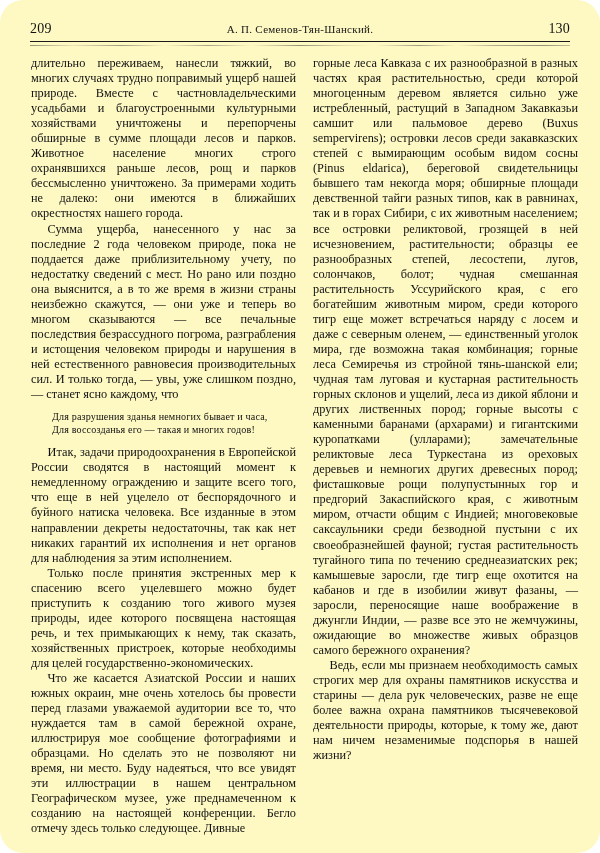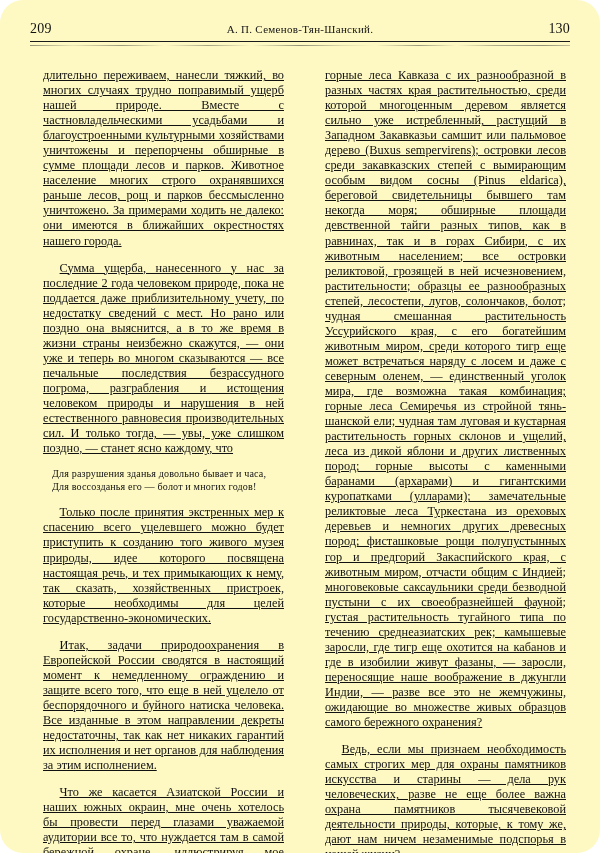--- a/index.html
+++ b/index.html
@@ -80,23 +80,22 @@
     font-size: 12.3px;
     line-height: 15.05px;
     text-align: justify;
     text-justify: inter-word;
     hyphens: manual;
   }
   .col-left  { left: 31px; }
   .col-right { left: 313px; }
 
   .col p {
-    margin: 12px;
+    margin: 0;
     text-indent: 1.35em;
-    text-decoration: underline;
   }
   .col p.noindent { text-indent: 0; }
 
   
   .verse {
     margin: 9px 0 9px 0;
     padding-left: 21px;
     font-size: 10.1px;
     line-height: 12.6px;
     text-align: left;
@@ -130,26 +129,26 @@
     <span class="folio">130</span>
   </div>
   <div class="rule"></div>
   <div class="rule-smudge"></div>
 
   <div class="col col-left">
     <p class="noindent">длительно переживаем, нанесли тяжкий, во многих случаях трудно поправимый ущерб нашей природе. Вместе с частновладельческими усадьбами и благоустроенными культурными хозяйствами уничтожены и перепорчены обширные в сумме площади лесов и парков. Животное население многих строго охранявшихся раньше лесов, рощ и парков бессмысленно уничтожено. За примерами ходить не далеко: они имеются в ближайших окрестностях нашего города.</p>
     <p>Сумма ущерба, нанесенного у нас за последние 2 года человеком природе, пока не поддается даже приблизительному учету, по недостатку сведений с мест. Но рано или поздно она выяснится, а в то же время в жизни страны неизбежно скажутся, — они уже и теперь во многом сказываются — все печальные последствия безрассудного погрома, разграбления и истощения человеком природы и нарушения в ней естественного равновесия производительных сил. И только тогда, — увы, уже слишком поздно, — станет ясно каждому, что</p>
 
     <div class="verse">
-      <div>Для разрушения зданья довольно бывает и часа,</div>
-      <div>Для воссозданья его — болот и многих годов!</div>
+      <div>Для разрушения зданья немногих бывает и часа,</div>
+      <div>Для воссозданья его — такая и многих годов!</div>
     </div>
 
+    <p>Итак, задачи природоохранения в Европейской России сводятся в настоящий момент к немедленному ограждению и защите всего того, что еще в ней уцелело от беспорядочного и буйного натиска человека. Все изданные в этом направлении декреты недостаточны, так как нет никаких гарантий их исполнения и нет органов для наблюдения за этим исполнением.</p>
     <p>Только после принятия экстренных мер к спасению всего уцелевшего можно будет приступить к созданию того живого музея природы, идее которого посвящена настоящая речь, и тех примыкающих к нему, так сказать, хозяйственных пристроек, которые необходимы для целей государственно-экономических.</p>
-    <p>Итак, задачи природоохранения в Европейской России сводятся в настоящий момент к немедленному ограждению и защите всего того, что еще в ней уцелело от беспорядочного и буйного натиска человека. Все изданные в этом направлении декреты недостаточны, так как нет никаких гарантий их исполнения и нет органов для наблюдения за этим исполнением.</p>
     <p>Что же касается Азиатской России и наших южных окраин, мне очень хотелось бы провести перед глазами уважаемой аудитории все то, что нуждается там в самой бережной охране, иллюстрируя мое сообщение фотографиями и образцами. Но сделать это не позволяют ни время, ни место. Буду надеяться, что все увидят эти иллюстрации в нашем центральном Географическом музее, уже преднамеченном к созданию на настоящей конференции. Бегло отмечу здесь только следующее. Дивные</p>
   </div>
 
   <div class="col col-right">
     <p class="noindent">горные леса Кавказа с их разнообразной в разных частях края растительностью, среди которой многоценным деревом является сильно уже истребленный, растущий в Западном Закавказьи самшит или пальмовое дерево (Buxus sempervirens); островки лесов среди закавказских степей с вымирающим особым видом сосны (Pinus eldarica), береговой свидетельницы бывшего там некогда моря; обширные площади девственной тайги разных типов, как в равнинах, так и в горах Сибири, с их животным населением; все островки реликтовой, грозящей в ней исчезновением, растительности; образцы ее разнообразных степей, лесостепи, лугов, солончаков, болот; чудная смешанная растительность Уссурийского края, с его богатейшим животным миром, среди которого тигр еще может встречаться наряду с лосем и даже с северным оленем, — единственный уголок мира, где возможна такая комбинация; горные леса Семиречья из стройной тянь-шанской ели; чудная там луговая и кустарная растительность горных склонов и ущелий, леса из дикой яблони и других лиственных пород; горные высоты с каменными баранами (архарами) и гигантскими куропатками (улларами); замечательные реликтовые леса Туркестана из ореховых деревьев и немногих других древесных пород; фисташковые рощи полупустынных гор и предгорий Закаспийского края, с животным миром, отчасти общим с Индией; многовековые саксаульники среди безводной пустыни с их своеобразнейшей фауной; густая растительность тугайного типа по течению среднеазиатских рек; камышевые заросли, где тигр еще охотится на кабанов и где в изобилии живут фазаны, — заросли, переносящие наше воображение в джунгли Индии, — разве все это не жемчужины, ожидающие во множестве живых образцов самого бережного охранения?</p>
     <p>Ведь, если мы признаем необходимость самых строгих мер для охраны памятников искусства и старины — дела рук человеческих, разве не еще более важна охрана памятников тысячевековой деятельности природы, которые, к тому же, дают нам ничем незаменимые подспорья в нашей жизни?</p>
     <div class="gap"></div>
   </div>
 
   <div class="grain"></div>

